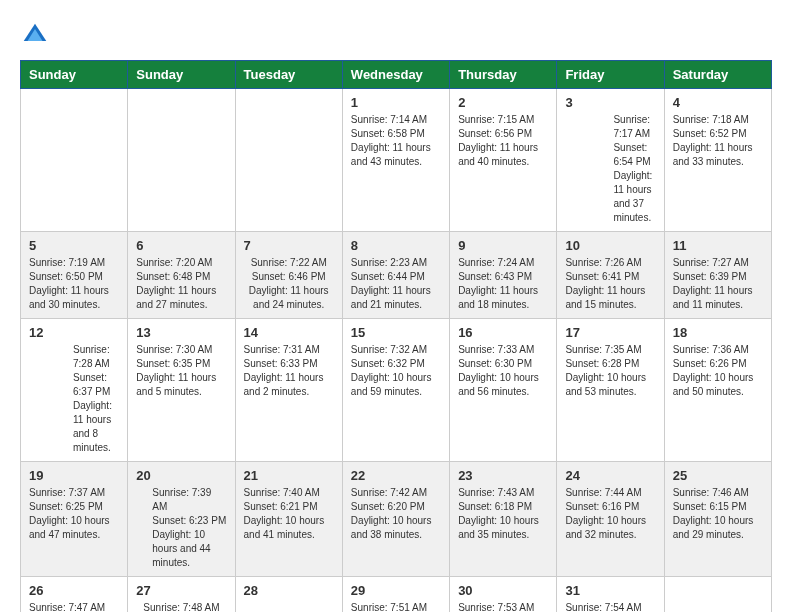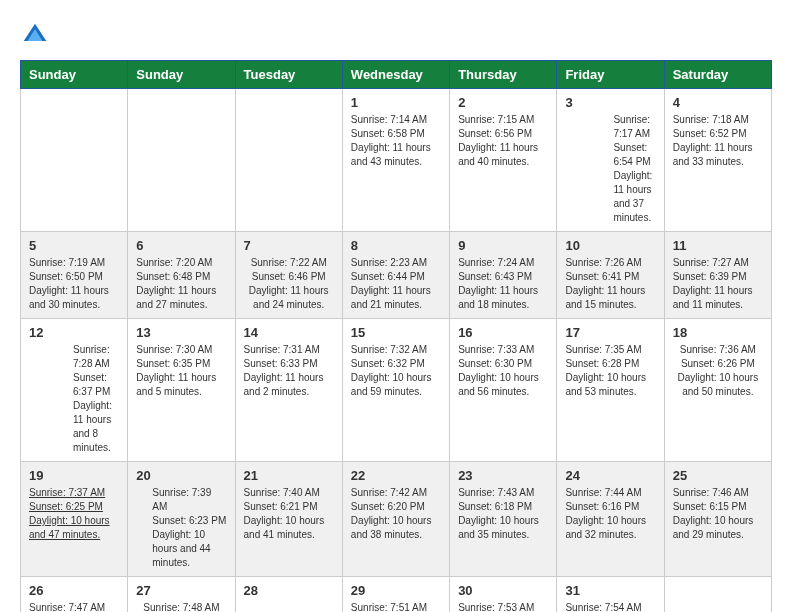--- a/index.html
+++ b/index.html
@@ -233,29 +233,29 @@
 Daylight: 10 hours and 56 minutes.</div>
         </td>
         <td>
           <span class="day-number">17</span>
           <div class="day-info" style="white-space: pre-line;">Sunrise: 7:35 AM
 Sunset: 6:28 PM
 Daylight: 10 hours and 53 minutes.</div>
         </td>
         <td>
           <span class="day-number">18</span>
-          <div class="day-info" style="white-space: pre-line; text-align: center;">Sunrise: 7:36 AM
+          <div class="day-info" style="white-space: pre-line;">Sunrise: 7:36 AM
 Sunset: 6:26 PM
 Daylight: 10 hours and 50 minutes.</div>
         </td>
       </tr>
       <tr class="row-shaded">
         <td>
           <span class="day-number">19</span>
-          <div class="day-info" style="white-space: pre-line; text-decoration: underline;">Sunrise: 7:37 AM
+          <div class="day-info" style="white-space: pre-line;">Sunrise: 7:37 AM
 Sunset: 6:25 PM
 Daylight: 10 hours and 47 minutes.</div>
         </td>
         <td>
           <span class="day-number">20</span>
           <div class="day-info" style="white-space: pre-line; margin-left: 16px;">Sunrise: 7:39 AM
 Sunset: 6:23 PM
 Daylight: 10 hours and 44 minutes.</div>
         </td>
         <td>

